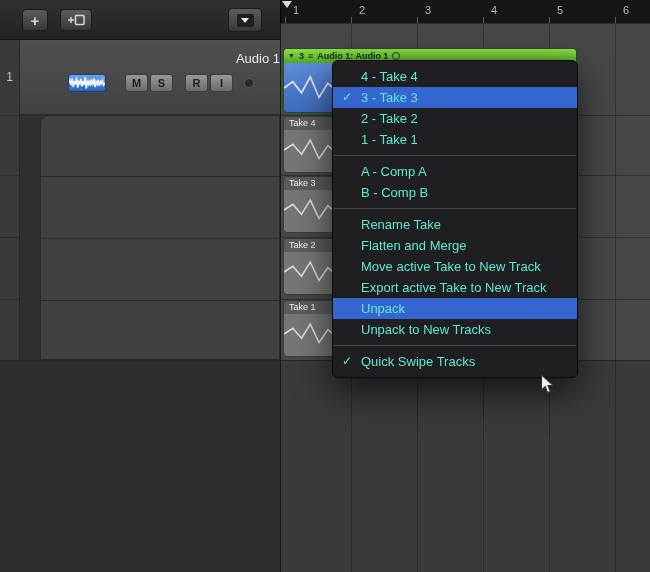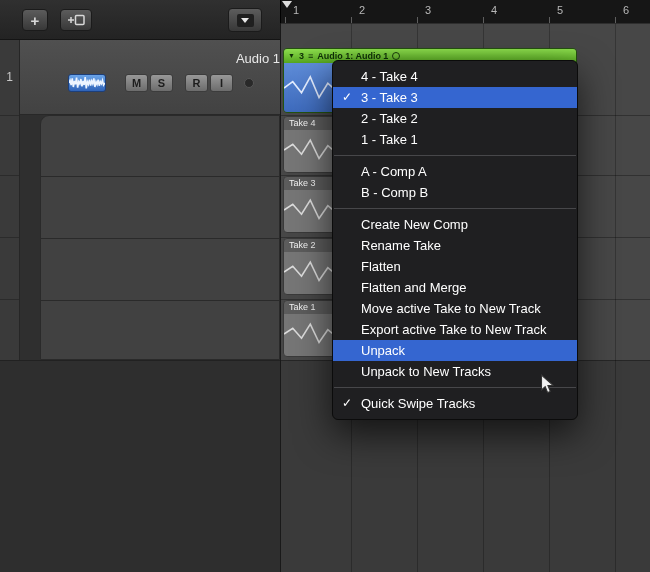--- a/index.html
+++ b/index.html
@@ -81,21 +81,21 @@
   .lane{position:absolute;left:2px;width:294px;height:57px;background:#767676;
         border:1px solid #3a3a3a;border-radius:4px;overflow:hidden;z-index:2}
   .lane-h{height:13px;background:rgba(0,0,0,0.22);color:#f2f2f2;font-size:9px;padding:1px 0 0 5px}
   .lane svg{width:100%;height:34px;color:#dcdcdc;display:block;margin-top:3px}
   #lane0{top:92px}#lane1{top:152px}#lane2{top:214px}#lane3{top:276px}
 
   
   .menu{position:absolute;left:332px;top:60px;width:246px;background:#1f1f21;border:1px solid #0b0b0b;
         border-radius:6px;padding:5px 0;box-shadow:0 14px 36px rgba(0,0,0,0.65);z-index:10}
   .mi{position:relative;height:21px;line-height:21px;padding-left:28px;padding-right:10px;
-      color:#ffffff;font-size:13px;white-space:nowrap;cursor:default}
+      color:#5eead4;font-size:13px;white-space:nowrap;cursor:default}
   .mi .chk{position:absolute;left:9px;top:0;font-size:12px}
   .mi.hl{background:#3566d0}
   .msep{height:1px;background:#47474a;margin:5px 1px}
 
   .cursor{position:absolute;left:540px;top:374px;z-index:20}
 </style>
 </head>
 <body>
 
 <svg width="0" height="0" style="position:absolute" aria-hidden="true">
@@ -244,29 +244,21 @@
       <span class="chk"></span>
       <span>A - Comp A</span>
     </div>
     <div class="mi">
       <span class="chk"></span>
       <span>B - Comp B</span>
     </div>
     <div class="msep"></div>
     <div class="mi">
       <span class="chk"></span>
-      <span>Create New Comp</span>
-    </div>
-    <div class="mi">
-      <span class="chk"></span>
       <span>Rename Take</span>
-    </div>
-    <div class="mi">
-      <span class="chk"></span>
-      <span>Flatten</span>
     </div>
     <div class="mi">
       <span class="chk"></span>
       <span>Flatten and Merge</span>
     </div>
     <div class="mi">
       <span class="chk"></span>
       <span>Move active Take to New Track</span>
     </div>
     <div class="mi">

